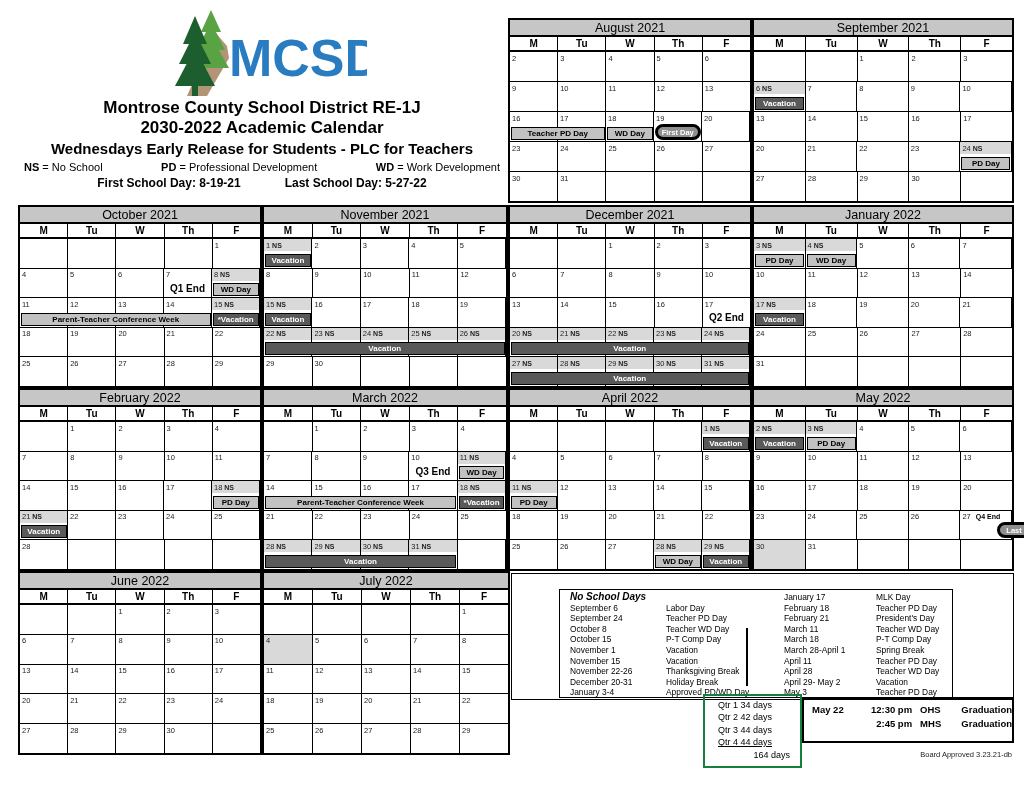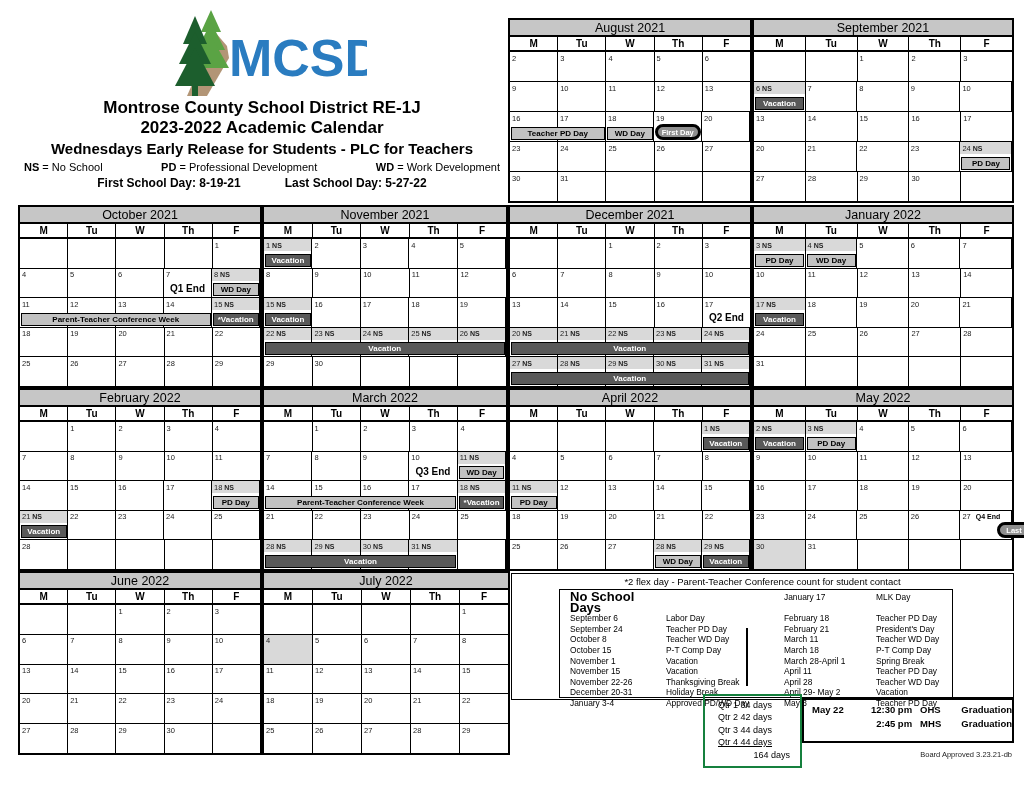--- a/index.html
+++ b/index.html
@@ -45,21 +45,21 @@
 
   
   #flexbox{position:absolute;left:511px;top:573px;width:503px;height:127px;border:1.5px solid #000;background:#fff;}
   #flexnote{text-align:center;font-size:9.5px;line-height:14px;margin-top:1px;}
   #noschool{position:absolute;left:47px;top:15px;width:394px;height:109px;border:1.5px solid #000;padding:2px 0 0 10px;}
   .nsrow{display:flex;font-size:8.4px;line-height:10.6px;}
   .nsrow .c1{width:96px;}
   .nsrow .c2{width:118px;}
   .nsrow .c3{width:92px;}
   .nsrow .c4{flex:1;}
-  #noschool .title{font-weight:bold;font-size:13px;}
+  #noschool .title{font-weight:bold;font-size:10px;font-style:italic;}
   #nsdivider{position:absolute;left:186px;top:38px;width:2px;height:58px;background:#000;}
   #teachersbox{position:absolute;left:511px;top:699px;width:192px;height:64px;border:2px solid #000;text-align:center;padding-top:4px;}
   #teachersbox .title{font-weight:bold;font-size:9px;line-height:12px;}
   #teachersbox .line{font-size:8.6px;line-height:11px;}
   #qtrbox{position:absolute;left:703px;top:694px;width:99px;height:74px;border:2px solid #15803d;padding:3px 0 0 13px;font-size:9px;line-height:12.4px;}
   .qtr-u{text-decoration:underline;}
   #qtrtotal{text-align:right;padding-right:10px;}
   #gradbox{position:absolute;left:802px;top:697px;width:212px;height:46px;border:2px solid #000;padding:4px 0 0 8px;font-size:9.5px;font-weight:bold;line-height:14px;}
   .gradrow{display:flex;}
   .gradrow .gd{width:48px;}
@@ -83,21 +83,21 @@
       </g>
       <g>
         <polygon points="38,10 50,38 26,38" style="fill:var(--tree_dark)"></polygon>
         <polygon points="38,26 54,58 22,58" style="fill:var(--tree_dark)"></polygon>
         <polygon points="38,42 58,80 18,80" style="fill:var(--tree_dark)"></polygon>
         <rect x="35" y="78" width="6" height="12" style="fill:var(--tree_dark)"></rect>
       </g>
       <text x="72" y="70" style="fill:var(--logo_blue);font-family:'Liberation Sans',sans-serif;font-weight:bold;font-size:52px;">MCSD</text>
     </svg>
     <div class="t1">Montrose County School District RE-1J</div>
-    <div class="t2">2023-2022 Academic Calendar</div>
+    <div class="t2">2030-2022 Academic Calendar</div>
     <div class="t3">Wednesdays Early Release for Students - PLC for Teachers</div>
     <div class="legend" id="legend">
         <span><b>NS</b> = No School</span>
         <span><b>PD</b> = Professional Development</span>
         <span><b>WD</b> = Work Development</span>
       </div>
     <div class="firstlast">
       <span>First School Day: 8-19-21</span>
       <span>Last School Day: 5-27-22</span>
     </div>
@@ -1234,21 +1234,20 @@
         <div class="m-cell">
           <div class="num">28</div>
         </div>
         <div class="m-cell">
           <div class="num">29</div>
         </div>
       </div>
     </div>
 
   <div id="flexbox">
-    <div id="flexnote">*2 flex day - Parent-Teacher Conference count for student contact</div>
     <div id="noschool">
       <div id="nsdivider"></div>
     <div class="nsrow">
           <div class="c1 title">No School Days</div>
           <div class="c2"></div>
           <div class="c3">January 17</div>
           <div class="c4">MLK Day</div>
         </div>
         <div class="nsrow">
           <div class="c1">September 6</div>

